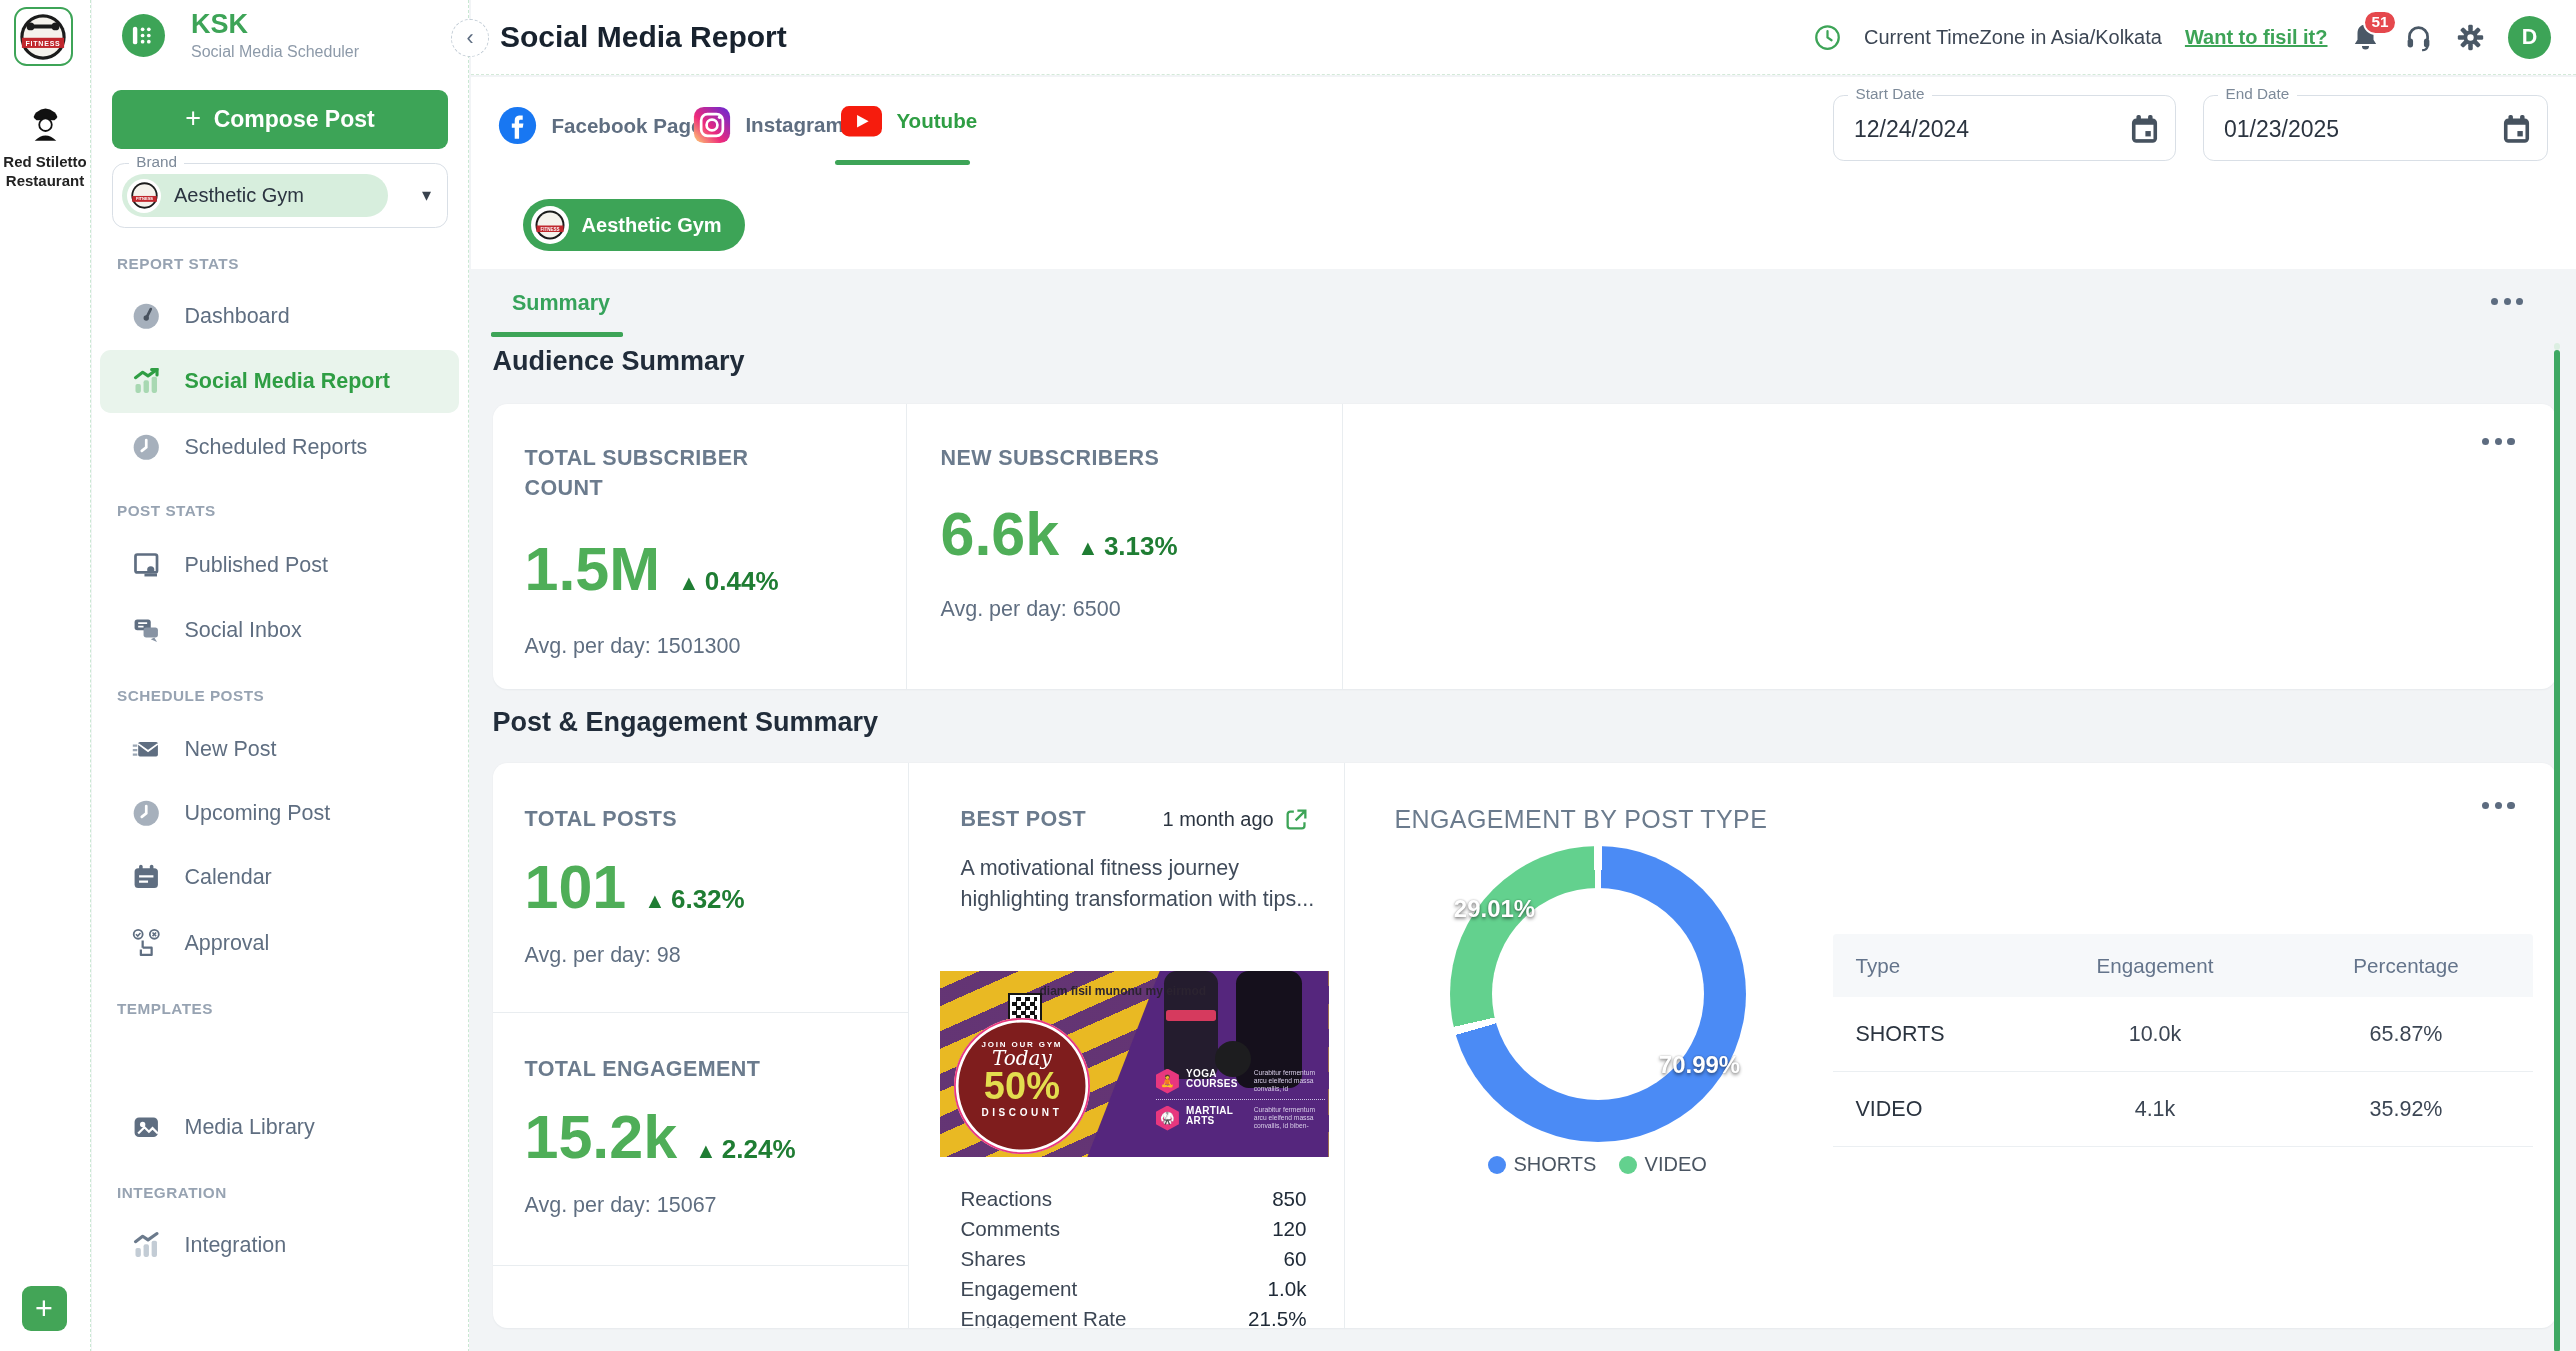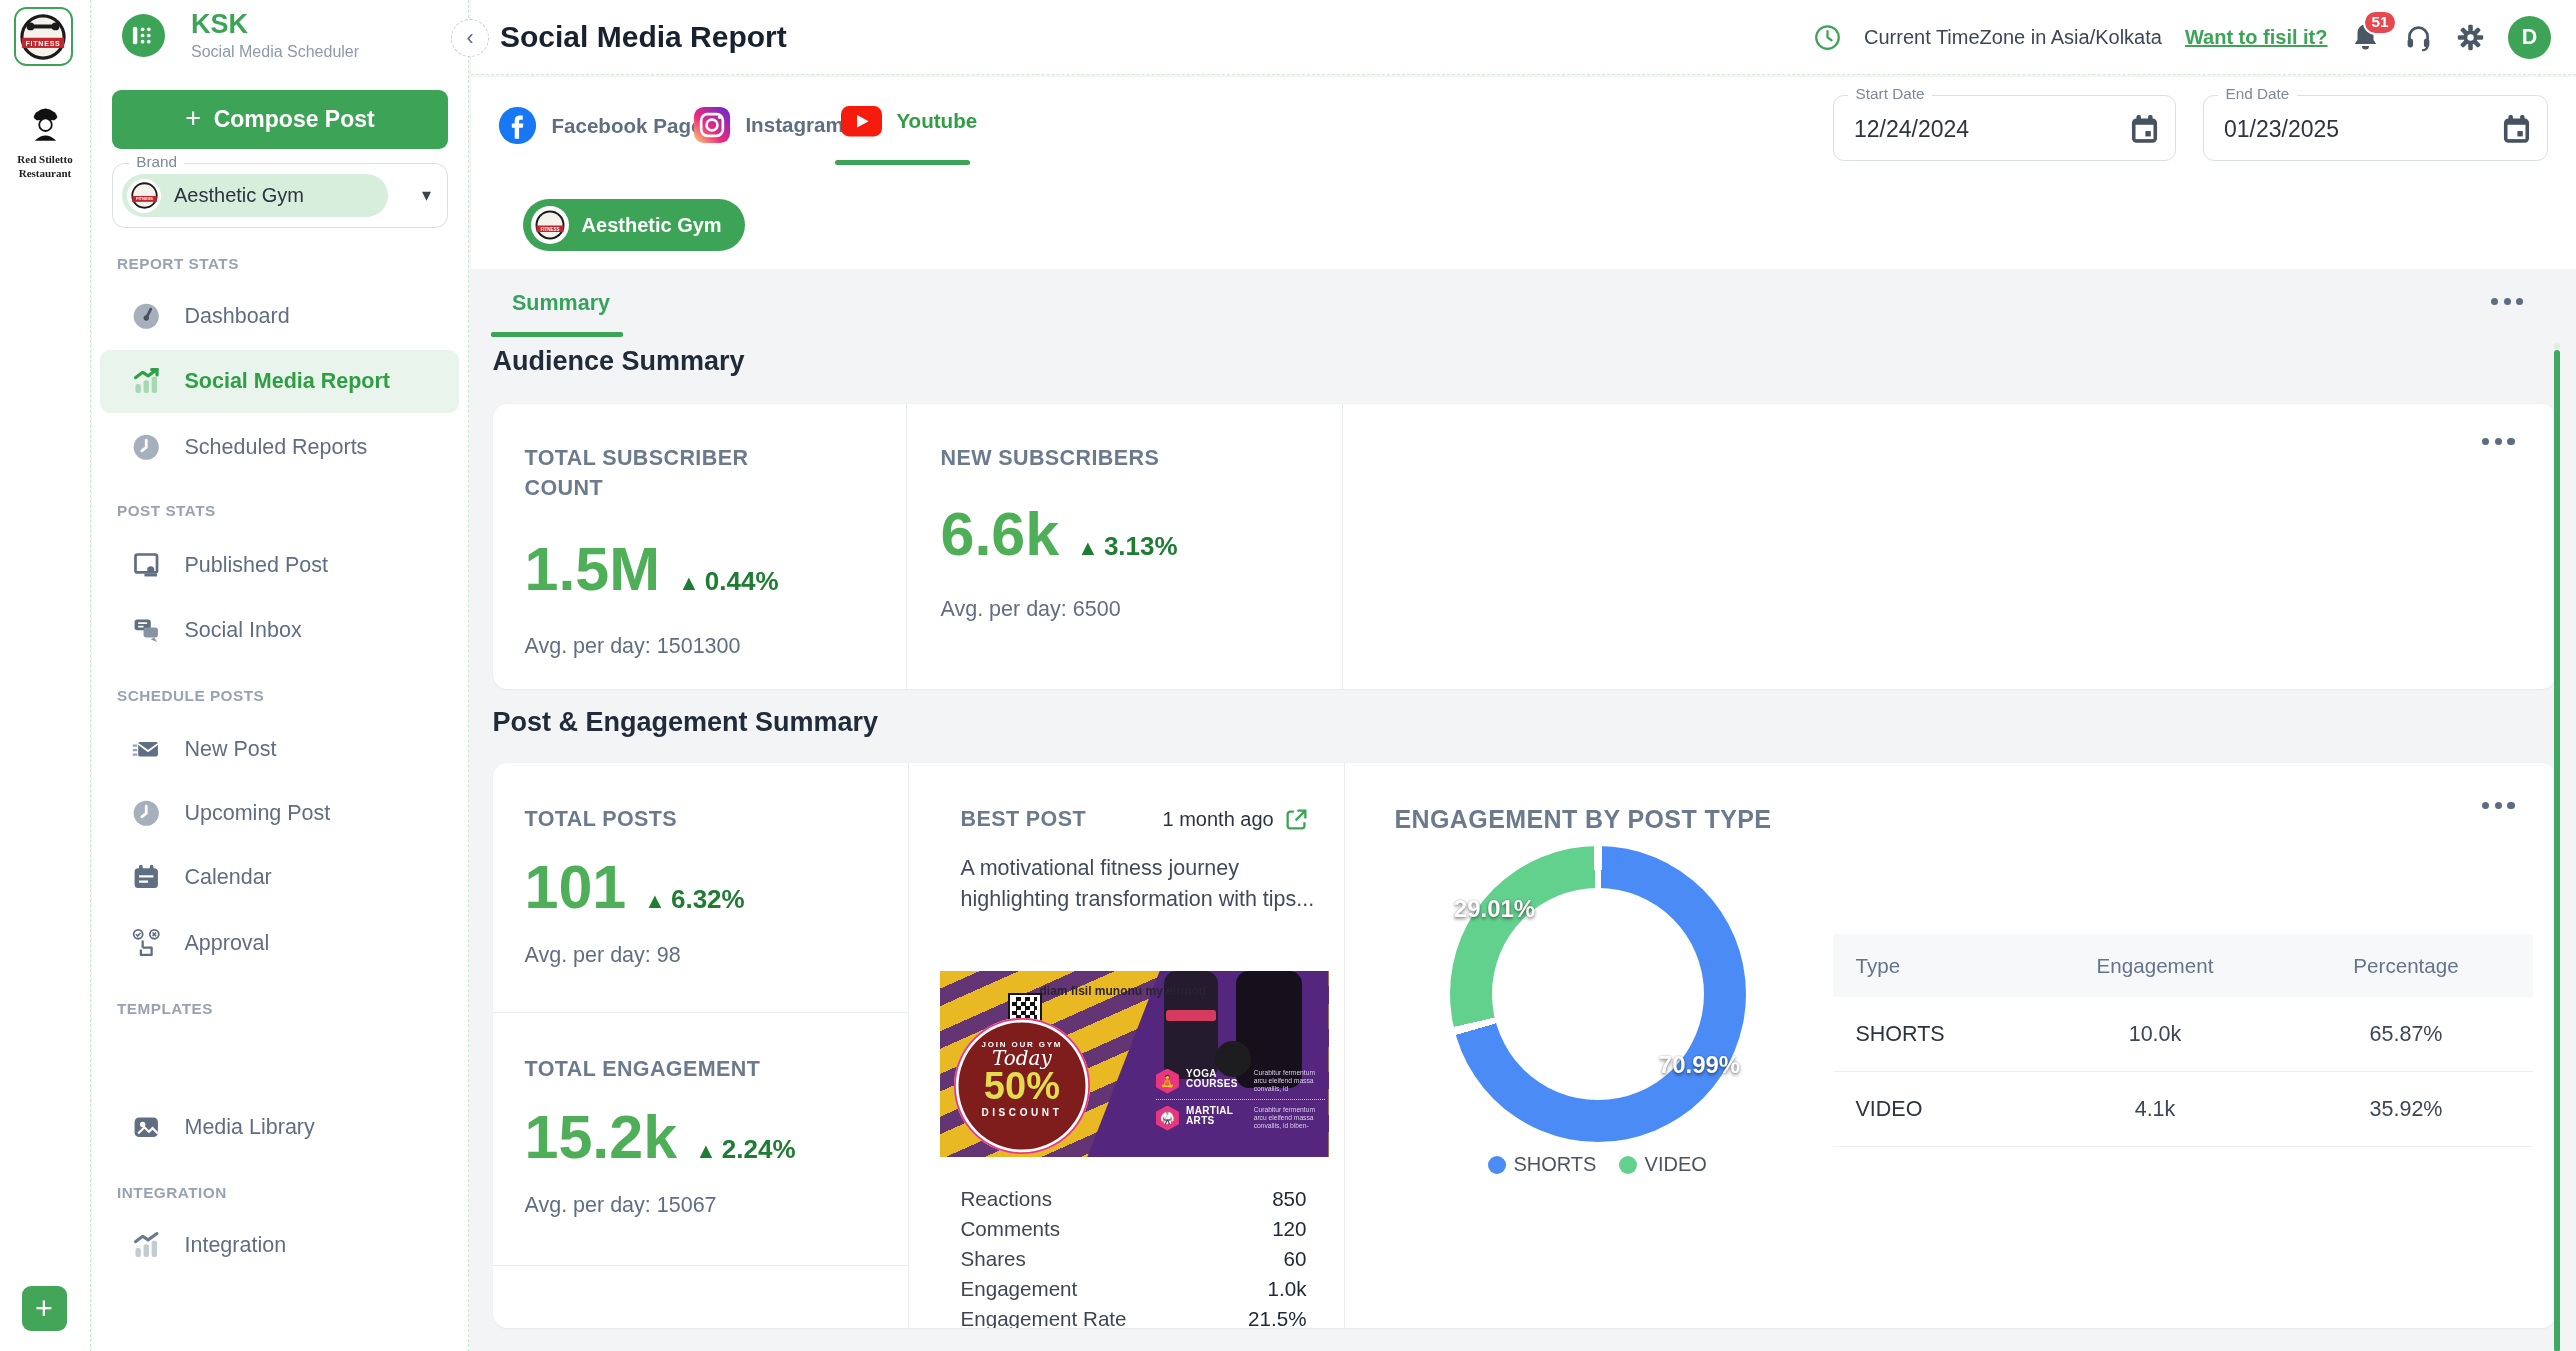--- a/index.html
+++ b/index.html
@@ -4,21 +4,21 @@
 <style>
   * { margin:0; padding:0; box-sizing:border-box; }
   html,body { width:2576px; height:1352px; }
   body { font-family:"Liberation Sans","DejaVu Sans",sans-serif; background:#f2f4f6; overflow:hidden; }
   .app { position:relative; width:2576px; height:1352px; overflow:hidden; }
 
   
   .rail { position:absolute; left:0; top:0; width:91px; height:1352px; background:#fff; border-right:1.8px dashed #c9e8d2; }
   .ws1 { position:absolute; left:13.5px; top:7.2px; width:59px; height:59px; border:2.2px solid #3da457; border-radius:12.6px; background:#fff; display:flex; align-items:center; justify-content:center; cursor:pointer; }
   .ws2 { position:absolute; left:20px; top:101px; width:50px; height:50px; display:flex; align-items:center; justify-content:center; }
-  .ws2-caption { position:absolute; left:0; right:0; top:153px; text-align:center; font-size:11px; font-weight:700; color:#222; line-height:1.25;font-family:Liberation Serif, serif; }
+  .ws2-caption { position:absolute; left:0; right:0; top:153px; text-align:center; font-size:15px; font-weight:700; color:#222; line-height:1.25; }
   .rail-add { position:absolute; left:21.5px; top:1286px; width:45px; height:45px; border-radius:9px; background:#43a557; color:#fff; font-size:30.5px; font-weight:400; display:flex; align-items:center; justify-content:center; cursor:pointer; }
 
   
   .sidebar { position:absolute; left:92px; top:0; width:377px; height:1352px; background:#fff; border-right:1.8px dashed #c9e8d2; }
   .logo-circle { position:absolute; left:30px; top:14.4px; width:43px; height:43px; border-radius:50%; background:#3da457; display:flex; align-items:center; justify-content:center; }
   .logo-title { position:absolute; left:99px; top:9px; font-size:27px; font-weight:700; color:#3da457; }
   .logo-sub { position:absolute; left:99px; top:43px; font-size:16px; color:#8d9aa9; }
   .compose { position:absolute; left:20px; top:90px; width:336px; height:59px; background:#3da457; border:none; border-radius:9px; color:#fff; font-size:23px; font-weight:600; display:flex; align-items:center; justify-content:center; gap:12.6px; cursor:pointer; font-family:inherit; }
   .compose .plus { font-size:27px; font-weight:400; margin-top:-2.7px; }
   .brand-box { position:absolute; left:20px; top:163px; width:336px; height:65px; border:1.3px solid #d9dfe6; border-radius:12.6px; background:#fff; }
@@ -85,21 +85,21 @@
   .c2col2 { position:absolute; left:416px; top:0; width:436px; height:100%; border-right:1.3px solid #e9edf0; }
   .bp-head { position:absolute; left:52px; right:36px; top:41px; display:flex; justify-content:space-between; align-items:center; }
   .bp-age { display:flex; align-items:center; gap:10.8px; font-size:20px; color:#2b3440; cursor:pointer; }
   .bp-desc { position:absolute; left:52px; top:90px; width:359px; font-size:21.5px; color:#404b5a; line-height:1.42; }
   .bp-stats { position:absolute; left:52px; right:37px; top:418px; }
   .bp-row { display:flex; justify-content:space-between; height:30px; align-items:flex-end; }
   .bp-row .k { font-size:20.6px; color:#3c4654; }
   .bp-row .v { font-size:20.6px; color:#202b38; }
 
   .c2col3 { position:absolute; left:852px; right:0; top:0; height:100%; }
-  .eng-title { position:absolute; left:50px; top:42px; font-size:25px; font-weight:700; color:#6b7b8d; letter-spacing:0.4px; }
+  .eng-title { position:absolute; left:50px; top:42px; font-size:25px; font-weight:400; color:#6b7b8d; letter-spacing:0.4px; }
   .donut { position:absolute; left:105px; top:83px; width:296px; height:296px; border-radius:50%; }
   .donut::after { content:""; position:absolute; left:42px; top:42px; width:212px; height:212px; border-radius:50%; background:#fff; }
   .donut-label { position:absolute; transform:translate(-50%,-50%); font-size:24px; font-weight:700; color:#fff; text-shadow:0 1.8px 3.6px rgba(0,0,0,.45),0 0 1.8px rgba(0,0,0,.3); z-index:2; }
   .legend { position:absolute; left:105px; top:390px; width:296px; display:flex; justify-content:center; gap:23px; }
   .legend-item { display:flex; align-items:center; gap:7.2px; font-size:20px; color:#4a5562; }
   .legend-dot { width:18px; height:18px; border-radius:50%; }
 
   .etable { position:absolute; left:488px; top:171px; width:700px; }
   .etr { display:flex; align-items:center; }
   .et-head { height:63px; background:#f6f8fa; font-size:20.6px; color:#64748b; border-radius:3.6px 3.6px 0 0; }

